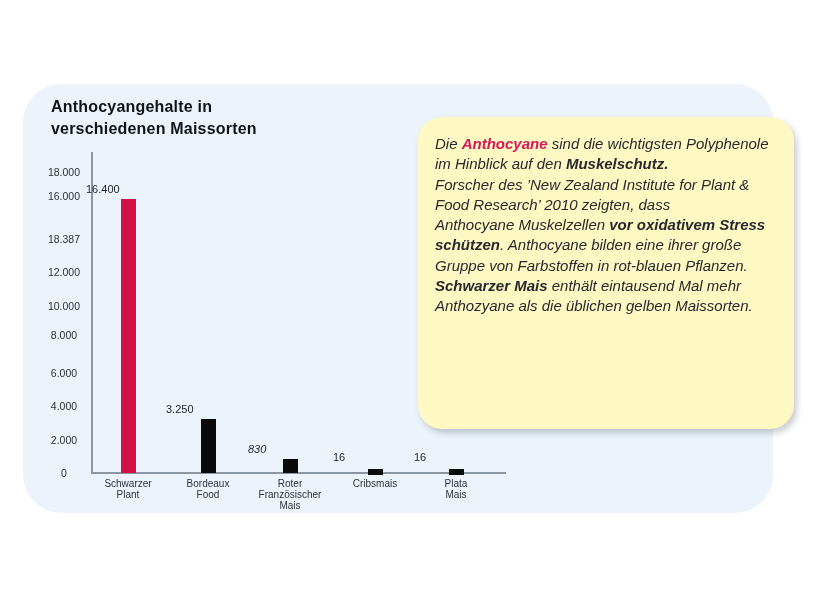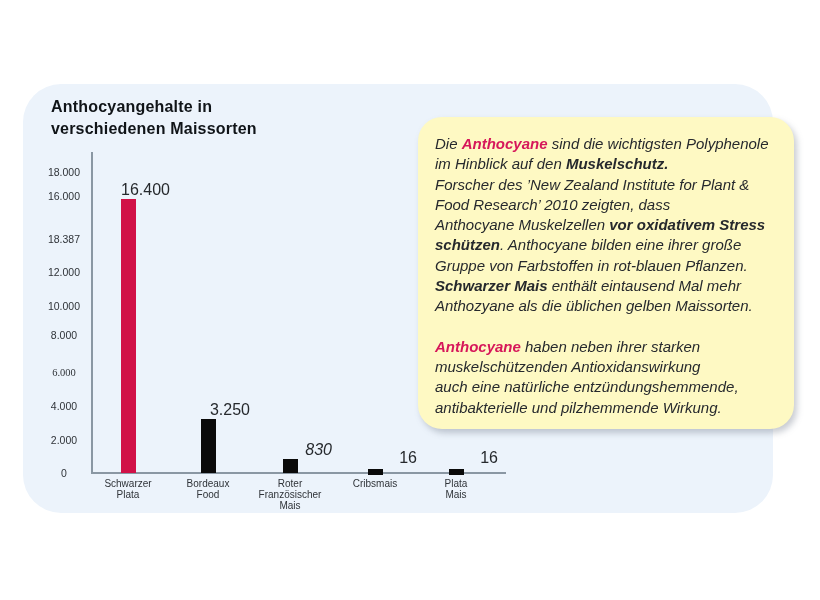--- a/index.html
+++ b/index.html
@@ -21,22 +21,22 @@
   .chart{position:absolute;left:0;top:0;width:560px;height:560px;}
   .axis{position:absolute;background:#8a97a3;}
   .axis-y{left:91px;top:152px;width:2px;height:321px;}
   .axis-x{left:91px;top:472px;width:415px;height:2px;}
   .ytick{
     position:absolute;left:44px;width:40px;height:12px;
     font-size:10.5px;color:#2f3338;line-height:12px;text-align:center;
   }
   .bar{position:absolute;}
   .bar-value{
-    position:absolute;width:84px;text-align:right;
-    font-size:16px;color:#26292d;height:13px;line-height:13px;
+    position:absolute;width:84px;text-align:left;
+    font-size:11px;color:#26292d;height:13px;line-height:13px;
   }
   .cat-label{
     position:absolute;top:478px;width:110px;text-align:center;
     font-size:10px;line-height:11px;color:#2f3338;white-space:pre-line;
   }
   .infobox{
     position:absolute;left:418px;top:117px;width:376px;height:312px;
     background:#fef9c3;border-radius:24px;
     box-shadow:3px 4px 6px rgba(100,110,125,0.35);
     box-sizing:border-box;padding:17px 14px 0 17px;
@@ -56,21 +56,21 @@
 <h1 class="title">Anthocyangehalte in
 verschiedenen Maissorten</h1>
 
 <div class="chart">
   <div class="axis axis-y"></div>
   <div class="axis axis-x"></div>
   <div id="yticks">
       <div class="ytick" style="top: 467px;">0</div>
       <div class="ytick" style="top: 433.556px;">2.000</div>
       <div class="ytick" style="top: 400.111px;">4.000</div>
-      <div class="ytick" style="top: 366.667px; font-family: Liberation Serif, serif;">6.000</div>
+      <div class="ytick" style="top: 366.667px;">6.000</div>
       <div class="ytick" style="top: 329px;">8.000</div>
       <div class="ytick" style="top: 299.778px;">10.000</div>
       <div class="ytick" style="top: 266.333px;">12.000</div>
       <div class="ytick" style="top: 232.889px;">18.387</div>
       <div class="ytick" style="top: 190px;">16.000</div>
       <div class="ytick" style="top: 166px;">18.000</div>
     </div>
   <div id="bars">
       <div class="bar" style="left: 120.5px; top: 198.756px; width: 15px; height: 274.244px; background: rgb(209, 17, 71);"></div>
       <div class="bar-value" style="left: 86px; top: 182.756px;">16.400</div>
@@ -78,21 +78,21 @@
       <div class="bar-value" style="left: 166px; top: 402.653px;">3.250</div>
       <div class="bar" style="left: 282.5px; top: 459.121px; width: 15px; height: 13.8794px; background: rgb(10, 10, 10);"></div>
       <div class="bar-value" style="left: 248px; top: 443.121px; font-style: italic;">830</div>
       <div class="bar" style="left: 367.5px; top: 469px; width: 15px; height: 6px; background: rgb(10, 10, 10);"></div>
       <div class="bar-value" style="left: 333px; top: 451px;">16</div>
       <div class="bar" style="left: 448.5px; top: 469px; width: 15px; height: 6px; background: rgb(10, 10, 10);"></div>
       <div class="bar-value" style="left: 414px; top: 451px;">16</div>
     </div>
   <div id="catlabels">
       <div class="cat-label" style="left: 73px;">Schwarzer
-Plata</div>
+Plant</div>
       <div class="cat-label" style="left: 153px;">Bordeaux
 Food</div>
       <div class="cat-label" style="left: 235px;">Roter
 Französischer
 Mais</div>
       <div class="cat-label" style="left: 320px;">Cribsmais</div>
       <div class="cat-label" style="left: 401px;">Plata
 Mais</div>
     </div>
 </div>
@@ -100,17 +100,13 @@
 <div class="infobox" id="infobox">
     <p class="info-para"><span class="seg-n">Die </span><span class="seg-p">Anthocyane</span><span class="seg-n"> sind die wichtigsten Polyphenole
 im Hinblick auf den </span><span class="seg-b">Muskelschutz.</span><span class="seg-n">
 Forscher des ’New Zealand Institute for Plant &amp;
 Food Research’ 2010 zeigten, dass
 Anthocyane Muskelzellen </span><span class="seg-b">vor oxidativem Stress
 schützen</span><span class="seg-n">.  Anthocyane bilden eine ihrer große
 Gruppe von Farbstoffen in rot-blauen Pflanzen.
 </span><span class="seg-b">Schwarzer Mais</span><span class="seg-n">  enthält eintausend Mal mehr
 Anthozyane als die üblichen gelben Maissorten.</span></p>
-    <p class="info-para"><span class="seg-p">Anthocyane</span><span class="seg-n"> haben neben ihrer starken
-muskelschützenden Antioxidanswirkung
-auch eine natürliche entzündungshemmende,
-antibakterielle und pilzhemmende Wirkung.</span></p>
   </div>
 
 </body></html>

